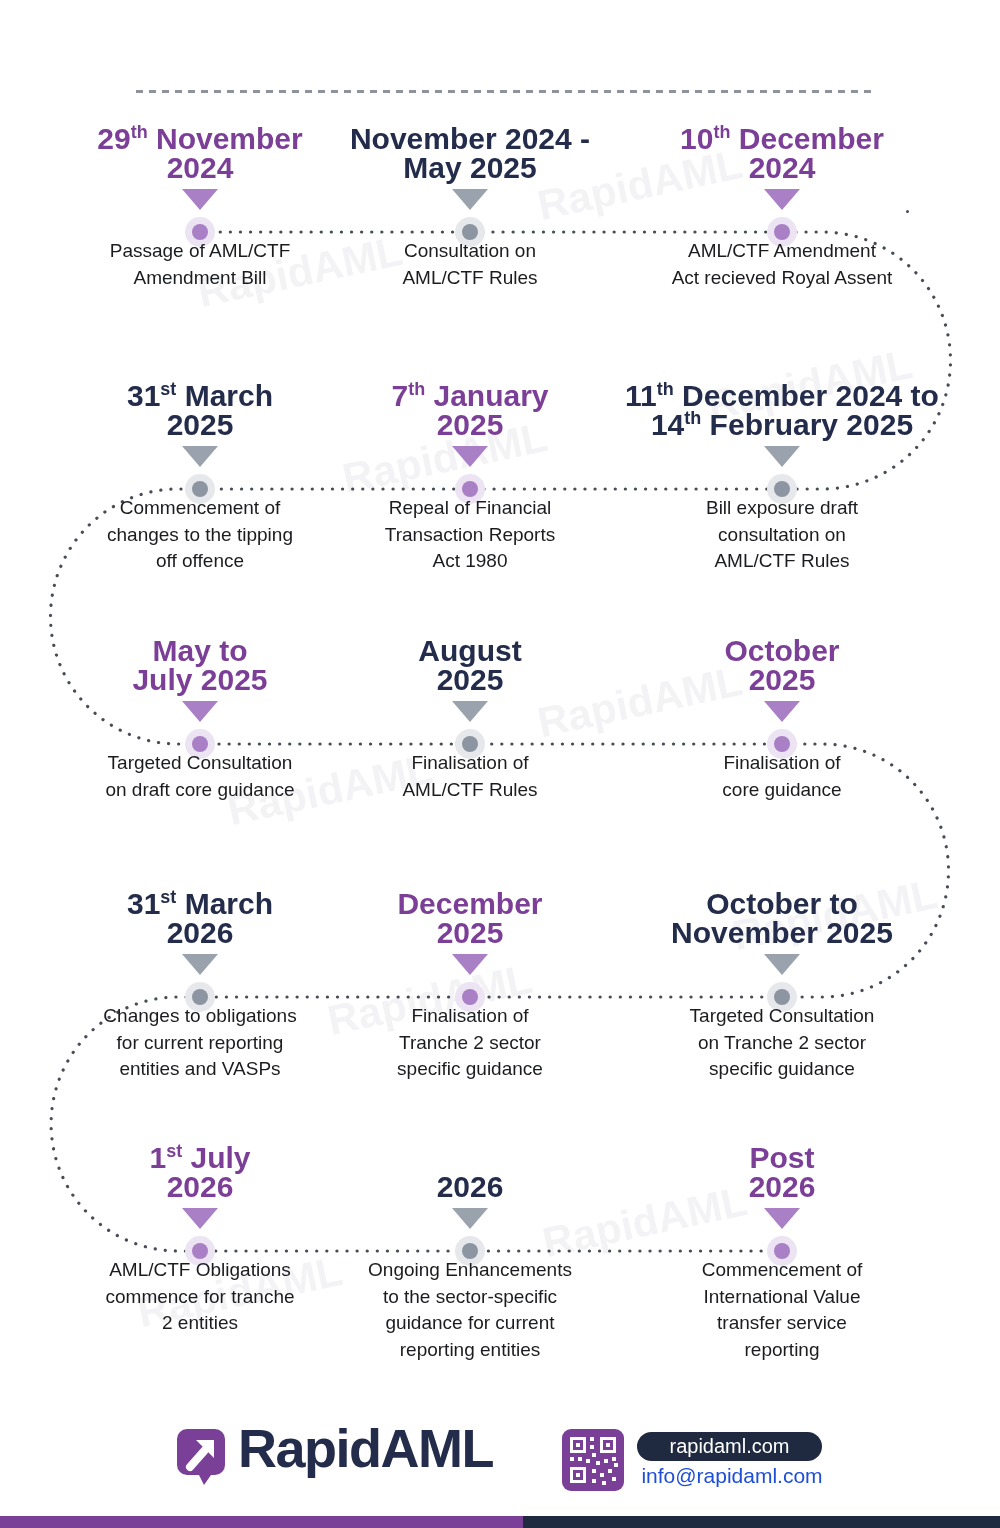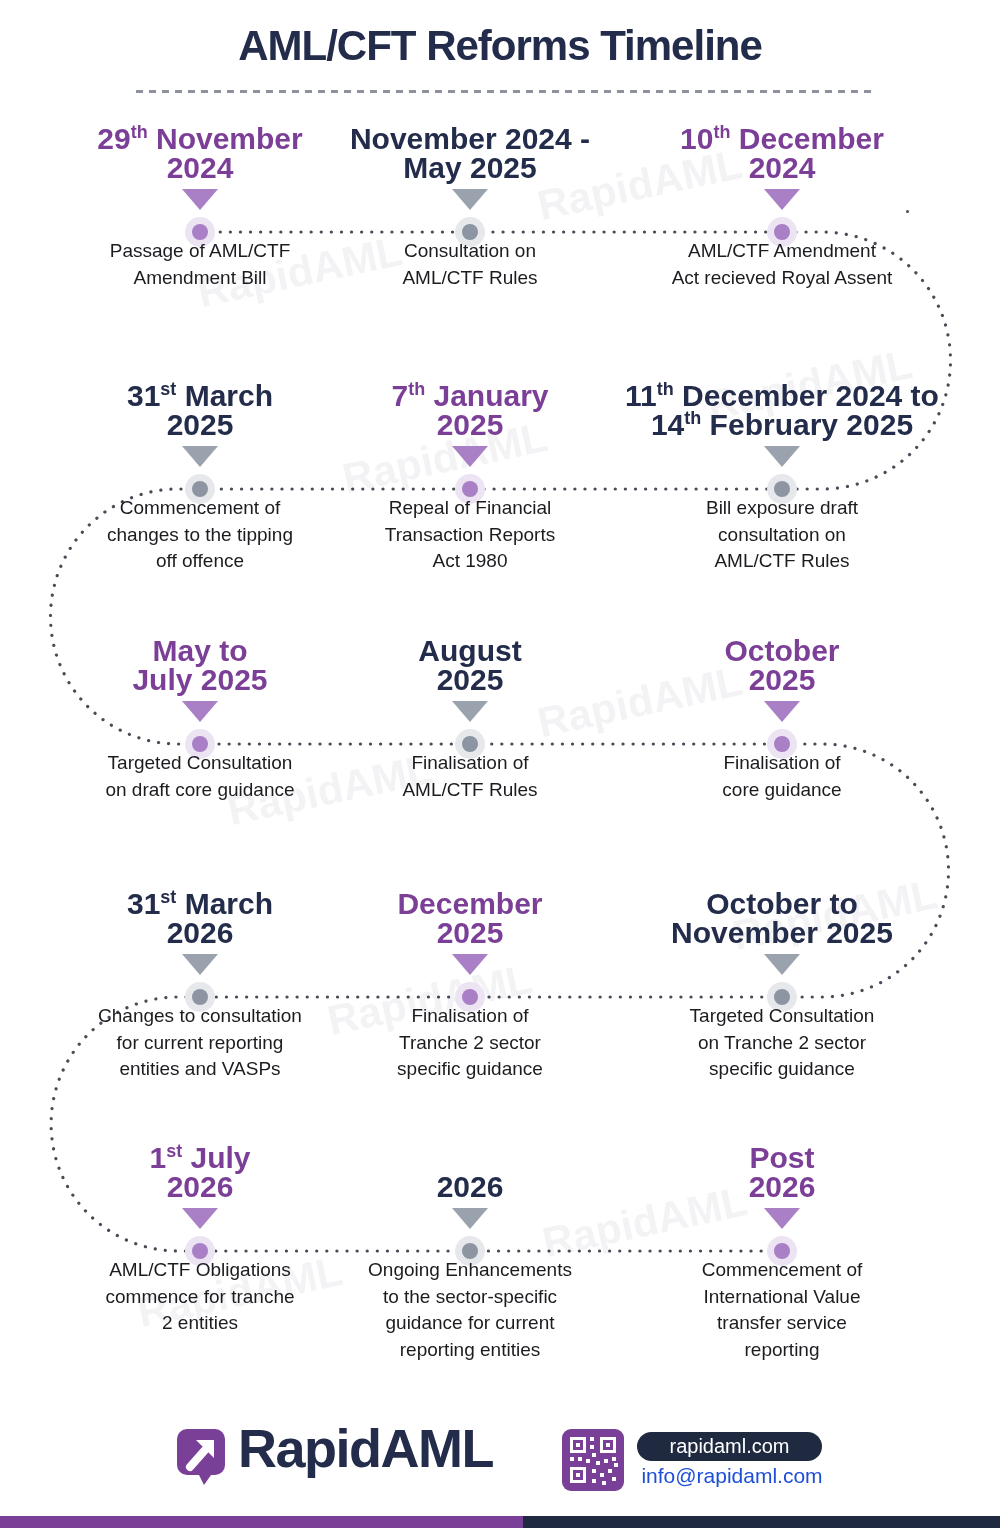--- a/index.html
+++ b/index.html
@@ -69,21 +69,20 @@
     font-size:21px;color:#1d4ed8;
   }
   .bar-purple{position:absolute;left:0;top:1516px;width:523px;height:12px;background:var(--footer-purple);}
   .bar-navy{position:absolute;left:523px;top:1516px;width:477px;height:12px;background:var(--footer-navy);}
 </style>
 </head>
 <body>
 
 <div id="canvas">
 
-  <div class="page-title">AML/CFT Reforms Timeline</div>
   <div class="title-sep"></div>
 
   <svg id="snake" width="1000" height="1528">
     <path d="M 200 232 H 822 A 128.5 128.5 0 0 1 822 489 H 178 A 127.5 127.5 0 0 0 178 744 H 822 A 126.5 126.5 0 0 1 822 997 H 178 A 127 127 0 0 0 178 1251 H 782" fill="none" stroke="#474C57" stroke-width="3.2" stroke-linecap="round" stroke-dasharray="0.1 10"></path>
   </svg>
   <div class="stray-dot" style="left:906px;top:210px"></div>
 
   <div id="watermarks">
       <span class="wm" style="left: 640px; top: 185px;">RapidAML</span>
       <span class="wm" style="left: 300px; top: 272px;">RapidAML</span>
@@ -180,21 +179,21 @@
         </div>
     <div class="desc">Finalisation of
 core guidance</div>
   </div>
       <div class="item" style="left: 200px; top: 997px;">
     <div class="date navy">31<sup>st</sup> March<br>2026</div>
     <div class="arrow"></div>
     <div class="halo">
           <div class="dot"></div>
         </div>
-    <div class="desc">Changes to consultation
+    <div class="desc">Changes to obligations
 for current reporting
 entities and VASPs</div>
   </div>
       <div class="item" style="left: 470px; top: 997px;">
     <div class="date purple">December<br>2025</div>
     <div class="arrow purple"></div>
     <div class="halo purple">
           <div class="dot"></div>
         </div>
     <div class="desc">Finalisation of

